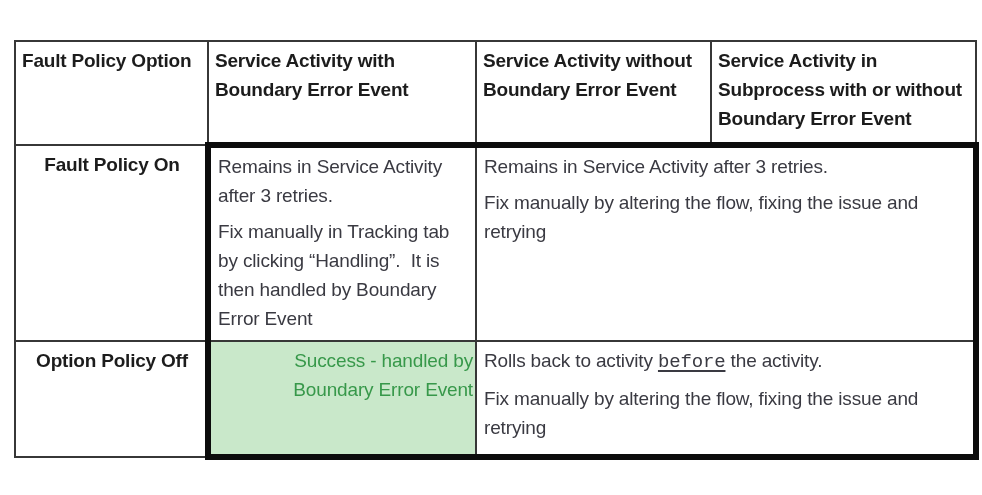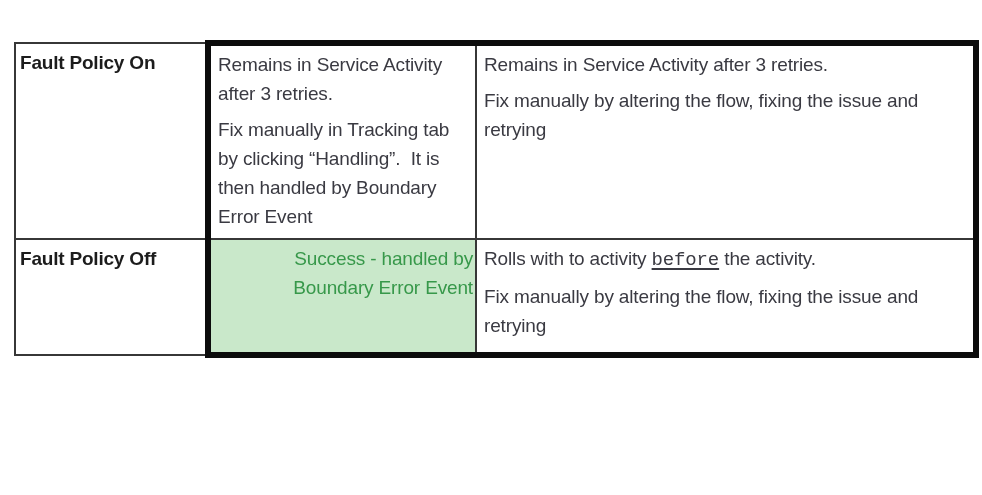--- a/index.html
+++ b/index.html
@@ -53,21 +53,21 @@
     color: var(--text-heading);
     text-align: left;
     padding: 4px 5px 0 6px;
     letter-spacing: -0.2px;
   }
   td.label-cell {
     font-size: 19px;
     line-height: 29px;
     font-weight: bold;
     color: var(--text-heading);
-    text-align: left;
+    text-align: center;
     padding: 4px 1px 0 4px;
     letter-spacing: -0.2px;
   }
   td.body-cell {
     font-size: 19px;
     line-height: 29px;
     color: var(--text-body);
     padding: 4px 2px 1px 7px;
     letter-spacing: -0.15px;
   }
@@ -96,38 +96,44 @@
 <div class="page">
 
   <table class="policy-table">
     <colgroup>
       <col class="c1">
         <col class="c2">
         <col class="c3">
         <col class="c4">
     </colgroup>
     <tbody>
+      <tr class="header-row">
+        <th class="hdr">Fault Policy Option</th>
+        <th class="hdr">Service Activity with Boundary Error Event</th>
+        <th class="hdr">Service Activity without Boundary Error Event</th>
+        <th class="hdr">Service Activity in Subprocess with or without Boundary Error Event</th>
+      </tr>
 
       <tr class="row-on">
         <td class="label-cell">Fault Policy On</td>
         <td class="body-cell t-top t-left">
           <p class="para">Remains in Service Activity after 3 retries.</p>
           <p class="para gap">Fix manually in Tracking tab by clicking “Handling”.  It is then handled by Boundary Error Event</p>
         </td>
         <td class="body-cell t-top t-right" colspan="2">
           <p class="para">Remains in Service Activity after 3 retries.</p>
           <p class="para gap">Fix manually by altering the flow, fixing the issue and retrying</p>
         </td>
       </tr>
 
       <tr class="row-off">
-        <td class="label-cell">Fault Policy Off</td>
+        <td class="label-cell">Option Policy Off</td>
         <td class="body-cell success t-left t-bottom">
           <p class="para">Success - handled by Boundary Error Event</p>
         </td>
         <td class="body-cell t-right t-bottom" colspan="2">
-          <p class="para"><span>Rolls with to activity </span><span class="u">before</span><span> the activity.</span></p>
+          <p class="para"><span>Rolls back to activity </span><span class="u">before</span><span> the activity.</span></p>
           <p class="para gap">Fix manually by altering the flow, fixing the issue and retrying</p>
         </td>
       </tr>
     </tbody>
   </table>
 </div>
 
 </body></html>

